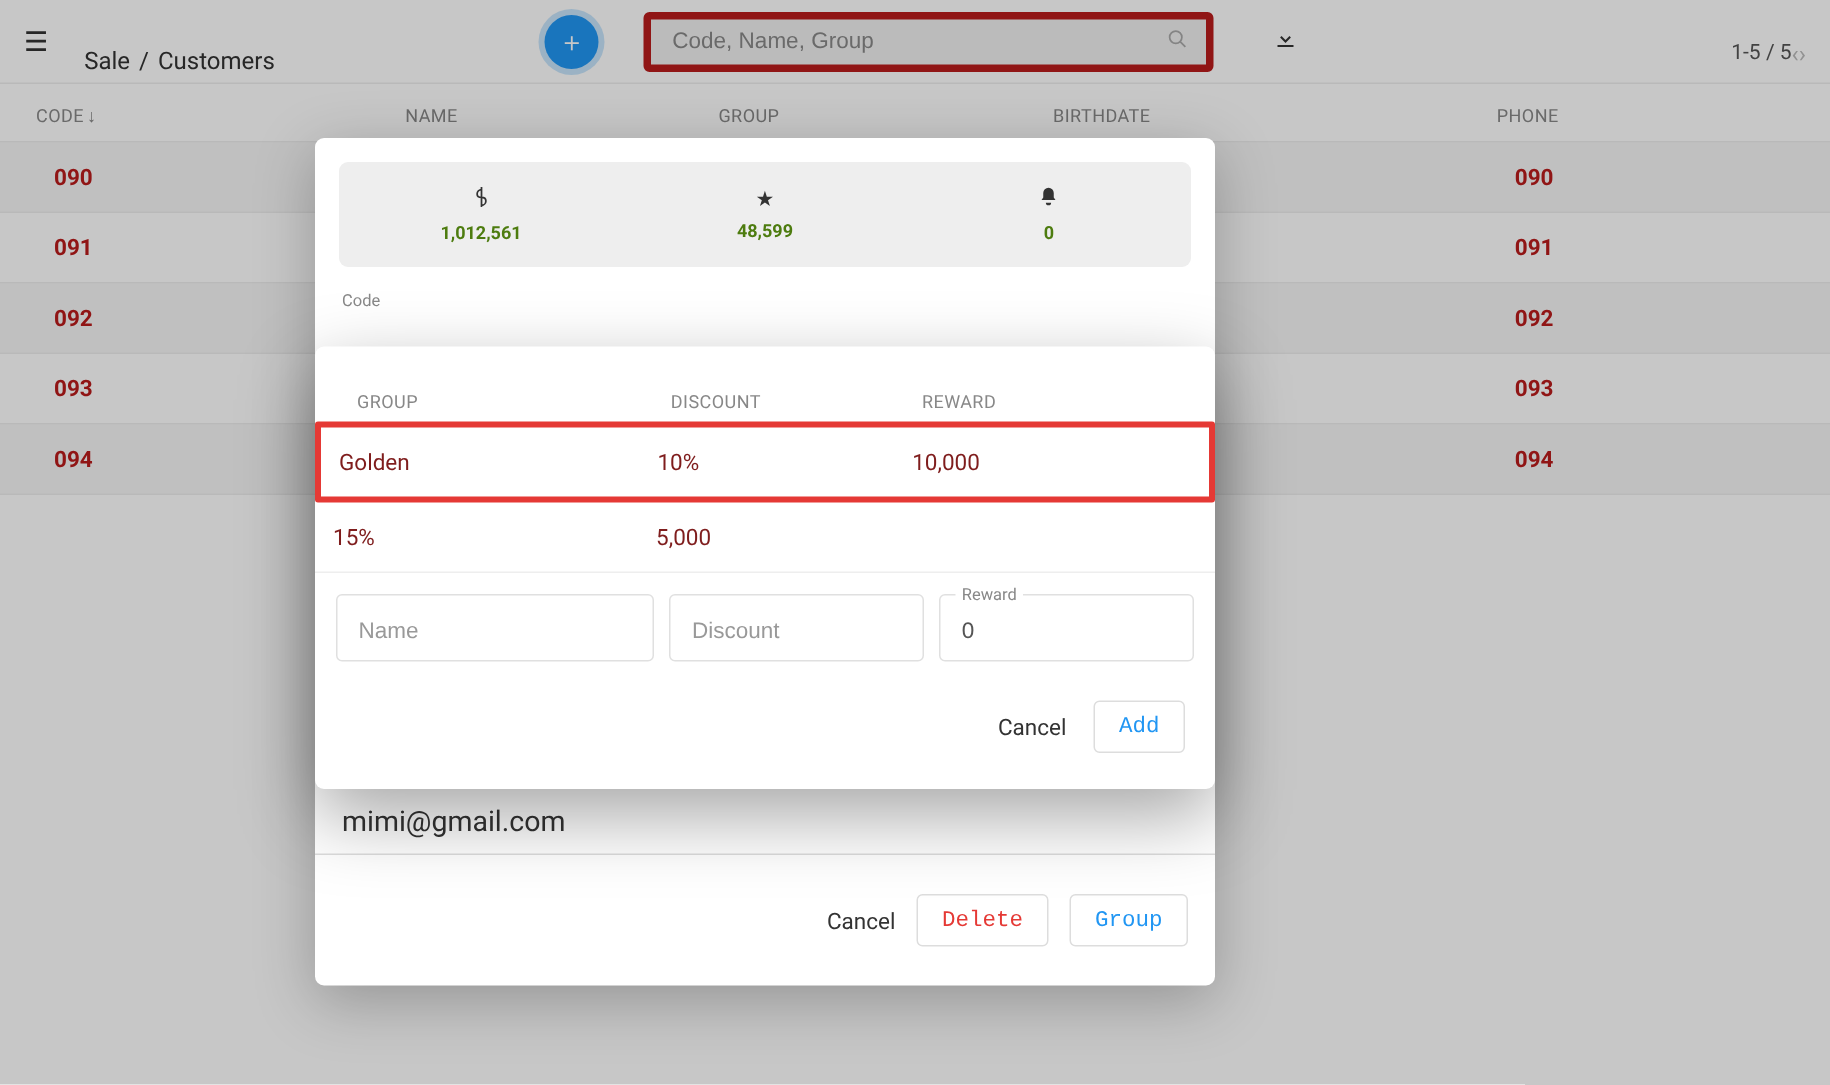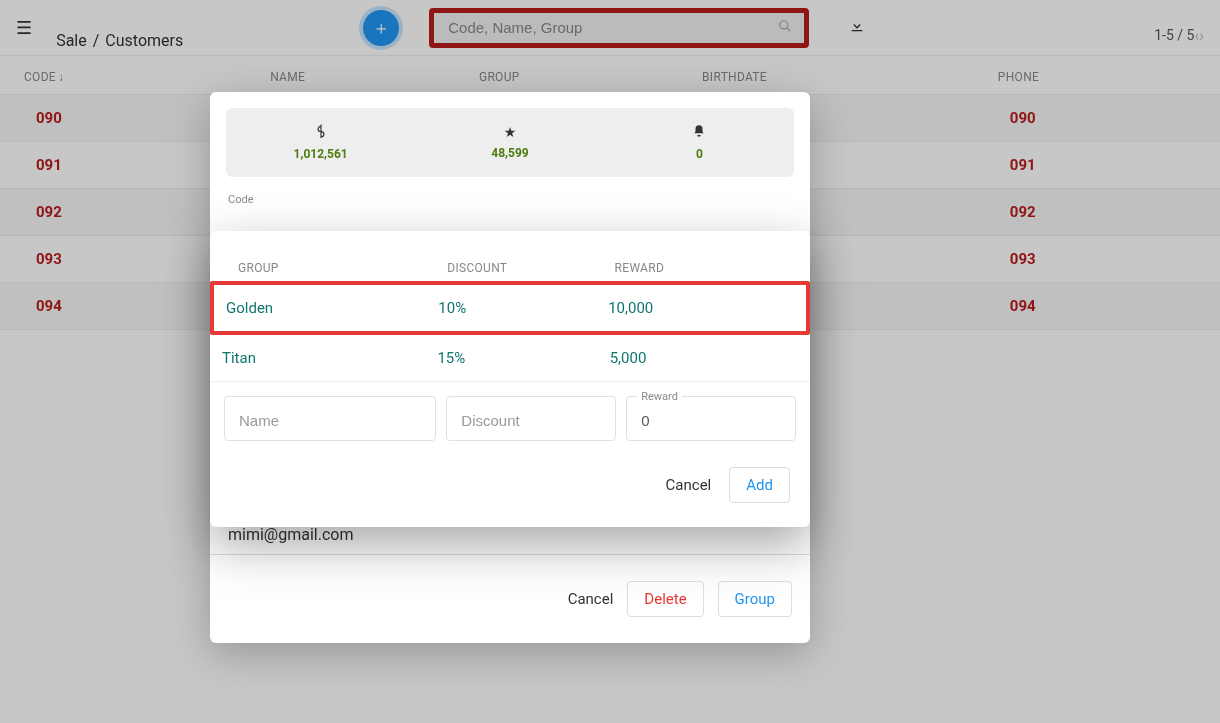--- a/index.html
+++ b/index.html
@@ -103,34 +103,35 @@
     display: flex;
     padding: 16px 0;
   }
   .stat { flex:1; text-align: center; }
   .stat .ico { font-size: 14px; color: #333; margin-bottom: 6px; }
   .stat .val { font-size: 12px; color: #4d7c0f; font-weight: bold; }
   .mini-label { font-size: 11px; color: #888; padding: 0 18px; }
   .dialog1 .body-gap { height: 300px; } 
   .field { padding: 4px 18px 10px; border-bottom: 1px solid #ddd; margin: 0 0 8px 0;}
   .field .lab { font-size: 11px; color: #888; }
-  .field .val { font-size: 16px; color: #333; margin-top: 2px;}
+  .field .val { font-size: 19px; color: #333; margin-top: 12px;}
   .dlg-actions {
     display: flex; justify-content: flex-end; gap: 14px;
     padding: 18px 18px 6px;
     align-items: center;
   }
   .txt-btn { font-size: 15px; cursor: pointer; color: #333; }
   .btn {
     border: 1px solid #ddd;
     border-radius: 4px;
     padding: 8px 16px;
     font-size: 15px;
     cursor: pointer;
     background: #fff;
+    font-family: Liberation Mono, monospace;
   }
   .btn.red { color: #e53935; }
   .btn.blue { color: #2196f3; }
 
   
   .dialog2 {
     position: absolute;
     left: 210px; top: 231px;
     width: 600px;
     background: #fff;
@@ -138,21 +139,21 @@
     box-shadow: 0 18px 50px rgba(0,0,0,0.35);
     padding: 24px 0 24px;
   }
   .d2-headings, .d2-row {
     display: grid;
     grid-template-columns: 1fr 0.8fr 0.8fr;
     padding: 12px 28px;
     align-items: center;
   }
   .d2-headings { font-size: 12px; color: #888; letter-spacing: 0.3px; padding-top: 6px; padding-bottom: 6px;}
-  .d2-row { border-bottom: 1px solid #eee; font-size: 15px; color: #0f766e; padding-top:14px; padding-bottom:14px;padding-left:12px;}
+  .d2-row { border-bottom: 1px solid #eee; font-size: 15px; color: #7f1d1d; padding-top:14px; padding-bottom:14px;padding-left:12px;}
   .hilite { border: 4px solid #e53935; border-radius: 2px; }
   .d2-inputs {
     display: grid;
     grid-template-columns: 1fr 0.8fr 0.8fr;
     gap: 10px;
     padding: 14px 14px 0;
   }
   .tf {
     border: 1px solid #e0e0e0;
     border-radius: 4px;
@@ -306,21 +307,20 @@
     <span>DISCOUNT</span>
     <span>REWARD</span>
   </div>
   <div id="d2-rows">
       <div class="d2-row hilite">
         <span>Golden</span>
         <span>10%</span>
         <span>10,000</span>
       </div>
       <div class="d2-row">
-        <span>Titan</span>
         <span>15%</span>
         <span>5,000</span>
       </div>
     </div>
 
   <div class="d2-inputs">
     <div class="tf">
       <input type="text" placeholder="Name" style="">
     </div>
     <div class="tf">

